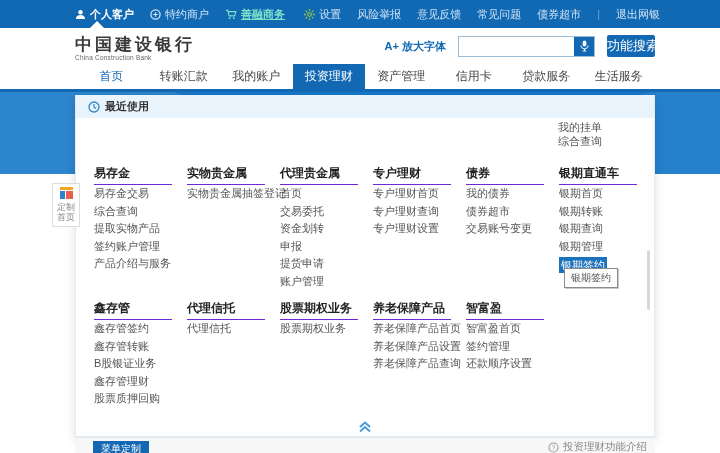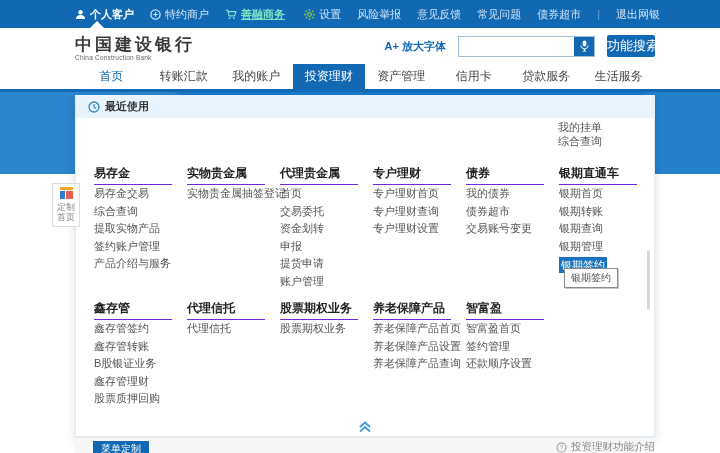--- a/index.html
+++ b/index.html
@@ -74,21 +74,21 @@
   .item { display:block; font-size:11px; color:#555; line-height:17.5px; white-space:nowrap; }
   .item.hl { display:inline-block; background:#1b72bd; color:#fff; line-height:14px; padding:1px 2px; margin:1px 0; }
   .menu-tooltip { position:absolute; left:488px; top:173px; background:#fdfdfd; border:1px solid #8c8c8c;
     box-shadow:1px 1px 0 #c9c9c9; font-size:10px; color:#555; padding:2px 6px; white-space:nowrap; }
   .collapse-row { position:absolute; left:0; right:0; top:324px; text-align:center; cursor:pointer; }
   .scroll-thumb { position:absolute; right:4px; top:155px; width:3px; height:60px; background:#d8d8d8; border-radius:2px; }
 
   
   .menu-footer { position:absolute; left:75px; top:437px; width:580px; height:16px; background:#f7f7f7; border-top:1px solid #e4e9ee; z-index:5; }
   .customize-btn { position:absolute; left:18px; top:3px; background:var(--accent,#1268b3); color:#fff; font-size:10px; line-height:13px; padding:1px 8px 2px; border:none; cursor:pointer; }
-  .intro-link { position:absolute; right:0; top:2px; display:flex; align-items:center; gap:4px; font-size:10.5px; color:#888; }
+  .intro-link { position:absolute; right:8px; top:2px; display:flex; align-items:center; gap:4px; font-size:10.5px; color:#888; }
 
   svg { display:block; }
 </style>
 </head>
 <body>
 
 <div class="topbar">
   <div class="topbar-inner">
     <div class="tb-group">
       <span class="tb-item active">

